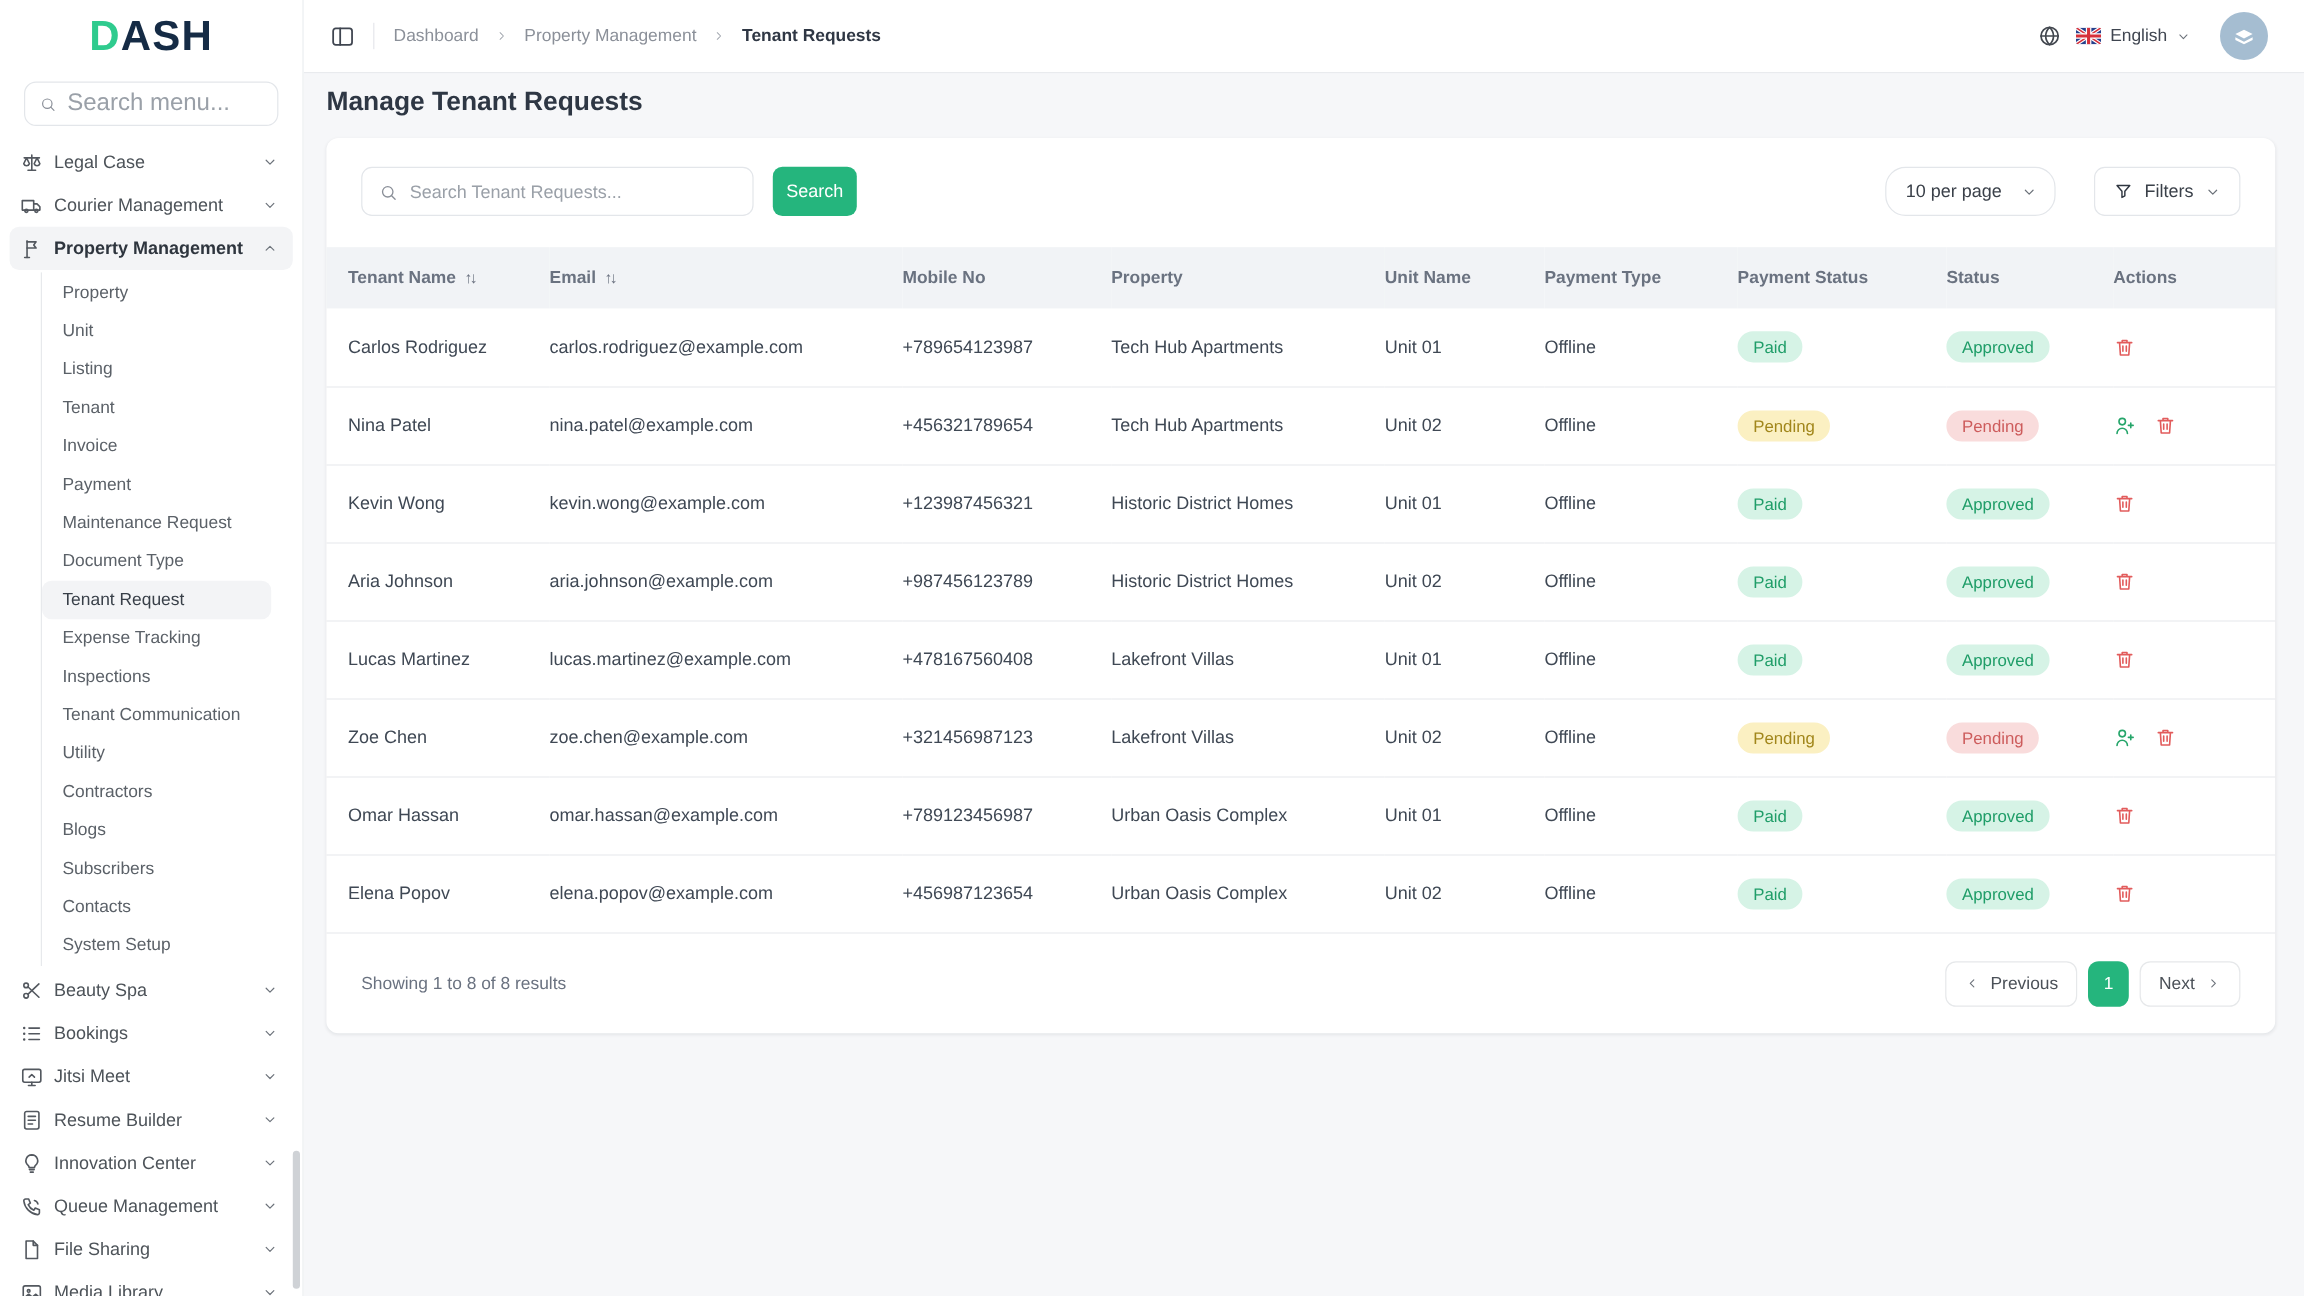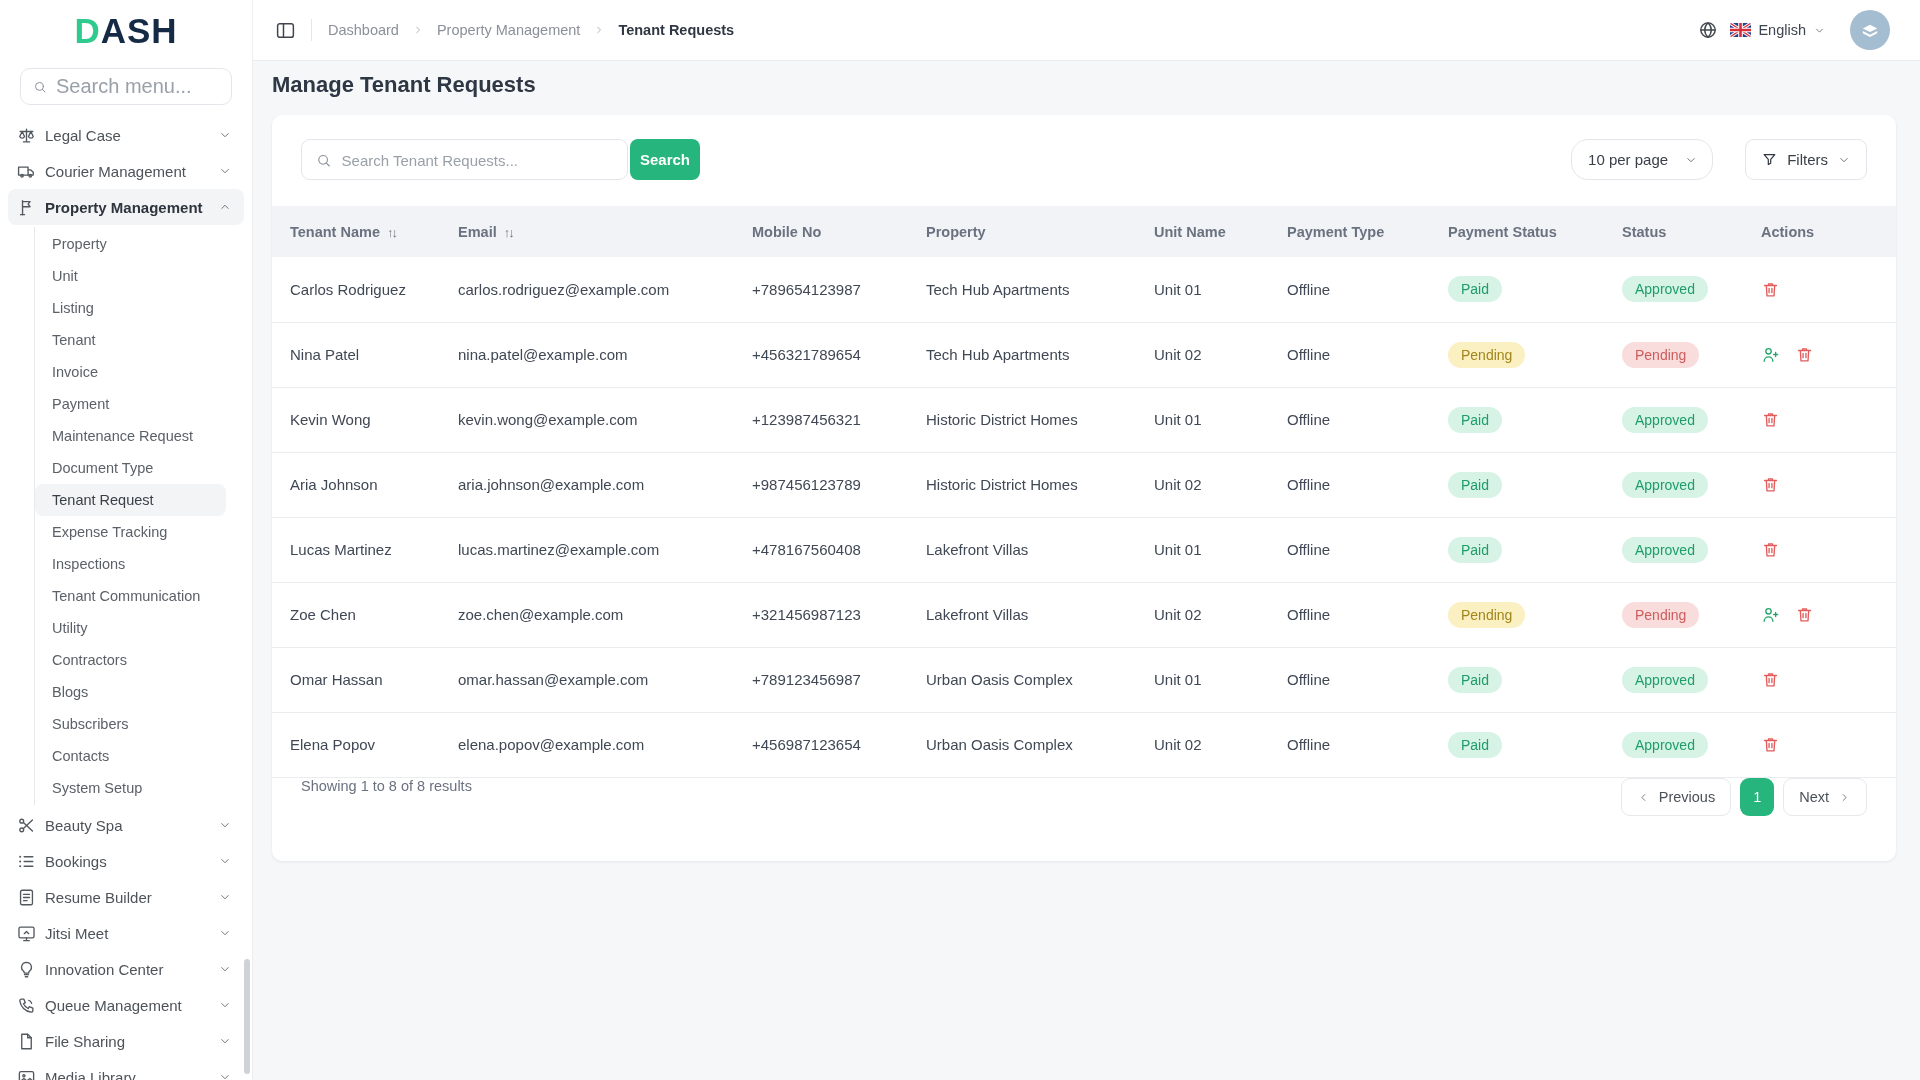--- a/index.html
+++ b/index.html
@@ -96,23 +96,23 @@
     width: 327px; height: 41px; border: 1px solid #e3e6ea; border-radius: 9px;
     display: flex; align-items: flex-start; gap: 10px; padding: 12px 14px; color: #8a8f98;
   }
   .table-search .icn { width: 17px; height: 17px; }
   .table-search input {
     border: none; outline: none; background: transparent;
     font-family: inherit; font-size: 15px; color: #4b5158; width: 100%;
   }
   .table-search input::placeholder { color: #9aa0a8; }
   .search-btn {
-    height: 41px; width: 70px; margin-left: 2px; cursor: pointer;
+    height: 41px; width: 70px; margin-left: 16px; cursor: pointer;
     background: var(--accent); color: #fff; border: none; border-radius: 8px;
-    font-family: inherit; font-size: 15px; font-weight: 700;
+    font-family: inherit; font-size: 15px; font-weight: 400;
   }
   .toolbar-right { margin-left: auto; display: flex; align-items: center; gap: 32px; }
   .per-page, .filters-btn {
     height: 41px; border: 1px solid #e3e6ea; border-radius: 9px; background: #fff;
     display: flex; align-items: center; cursor: pointer;
     font-family: inherit; font-size: 15px; color: #3a4049;
   }
   .per-page { gap: 16px; padding: 0 14px 0 16px; border-radius: 17px; }
   .per-page .icn, .filters-btn .chev { width: 14px; height: 14px; color: #6d737b; }
   .filters-btn { gap: 9px; padding: 0 15px; }
@@ -134,21 +134,21 @@
   .badge-green  { background: var(--badge-green-bg);  color: var(--badge-green-text); }
   .badge-yellow { background: var(--badge-yellow-bg); color: var(--badge-yellow-text); }
   .badge-red    { background: var(--badge-red-bg);    color: var(--badge-red-text); }
   .action-btns { display: flex; align-items: center; gap: 15px; }
   .icon-btn { background: none; border: none; padding: 0; cursor: pointer; width: 19px; height: 19px; }
   .icon-btn.delete  { color: var(--danger); }
   .icon-btn.approve { color: var(--accent-dark); }
 
   .card-footer {
     border-top: 1px solid #eaecef; height: 84px;
-    display: flex; align-items: flex-start; padding: 0 29px;
+    display: flex; align-items: center; padding: 0 29px;
   }
   .summary { font-size: 14.5px; color: #6a7280; }
   .pagination { margin-left: auto; display: flex; align-items: center; gap: 9px; }
   .page-btn {
     height: 38px; padding: 0 15px; border: 1px solid #e6e8ea; border-radius: 9px;
     background: #fff; cursor: pointer; display: flex; align-items: center; gap: 9px;
     font-family: inherit; font-size: 14.5px; color: #4b5158;
   }
   .page-btn .icn { width: 13px; height: 13px; color: #6d737b; }
   .page-num {
@@ -266,40 +266,40 @@
         <span class="nav-label">Bookings</span>
         <span class="icn nav-chevron">
           <svg viewBox="0 0 24 24" fill="none" stroke="currentColor" stroke-width="1.7" stroke-linecap="round" stroke-linejoin="round">
             <path d="m6.5 9.5 5.5 5.5 5.5-5.5"></path>
           </svg>
         </span>
       </div>
       <div class="nav-item">
         <span class="icn nav-icon">
           <svg viewBox="0 0 24 24" fill="none" stroke="currentColor" stroke-width="1.7" stroke-linecap="round" stroke-linejoin="round">
-            <rect x="4.5" y="2.8" width="15" height="18.4" rx="2"></rect>
-            <path d="M8.2 8h7.6M8.2 12h7.6M8.2 16h4.6"></path>
-          </svg>
-        </span>
-        <span class="nav-label">Resume Builder</span>
-        <span class="icn nav-chevron">
-          <svg viewBox="0 0 24 24" fill="none" stroke="currentColor" stroke-width="1.7" stroke-linecap="round" stroke-linejoin="round">
-            <path d="m6.5 9.5 5.5 5.5 5.5-5.5"></path>
-          </svg>
-        </span>
-      </div>
-      <div class="nav-item">
-        <span class="icn nav-icon">
-          <svg viewBox="0 0 24 24" fill="none" stroke="currentColor" stroke-width="1.7" stroke-linecap="round" stroke-linejoin="round">
             <rect x="2.5" y="4" width="19" height="13.5" rx="2"></rect>
             <path d="M8.5 21h7M12 17.5V21"></path>
             <path d="M9.2 12.2 12 9.4l2.8 2.8"></path>
           </svg>
         </span>
         <span class="nav-label">Jitsi Meet</span>
+        <span class="icn nav-chevron">
+          <svg viewBox="0 0 24 24" fill="none" stroke="currentColor" stroke-width="1.7" stroke-linecap="round" stroke-linejoin="round">
+            <path d="m6.5 9.5 5.5 5.5 5.5-5.5"></path>
+          </svg>
+        </span>
+      </div>
+      <div class="nav-item">
+        <span class="icn nav-icon">
+          <svg viewBox="0 0 24 24" fill="none" stroke="currentColor" stroke-width="1.7" stroke-linecap="round" stroke-linejoin="round">
+            <rect x="4.5" y="2.8" width="15" height="18.4" rx="2"></rect>
+            <path d="M8.2 8h7.6M8.2 12h7.6M8.2 16h4.6"></path>
+          </svg>
+        </span>
+        <span class="nav-label">Resume Builder</span>
         <span class="icn nav-chevron">
           <svg viewBox="0 0 24 24" fill="none" stroke="currentColor" stroke-width="1.7" stroke-linecap="round" stroke-linejoin="round">
             <path d="m6.5 9.5 5.5 5.5 5.5-5.5"></path>
           </svg>
         </span>
       </div>
       <div class="nav-item">
         <span class="icn nav-icon">
           <svg viewBox="0 0 24 24" fill="none" stroke="currentColor" stroke-width="1.7" stroke-linecap="round" stroke-linejoin="round">
             <path d="M9.5 18.5h5M10.5 21.2h3"></path>

